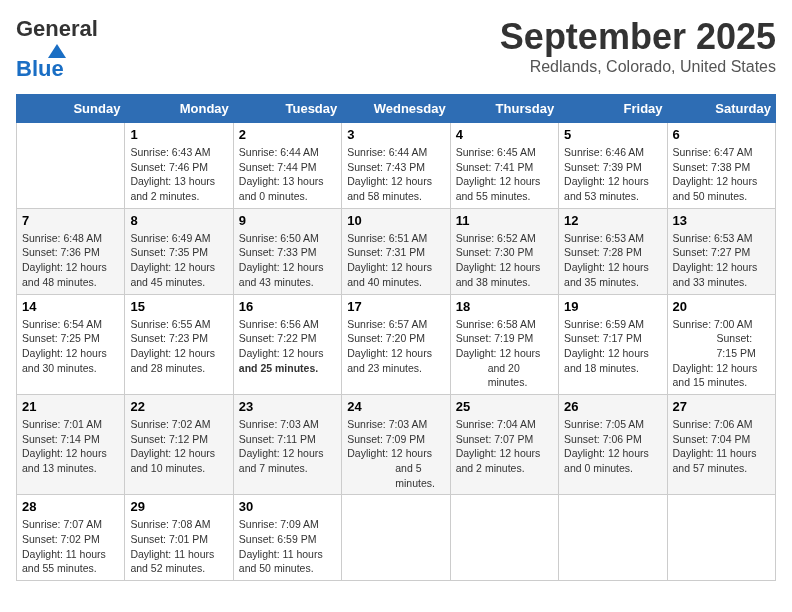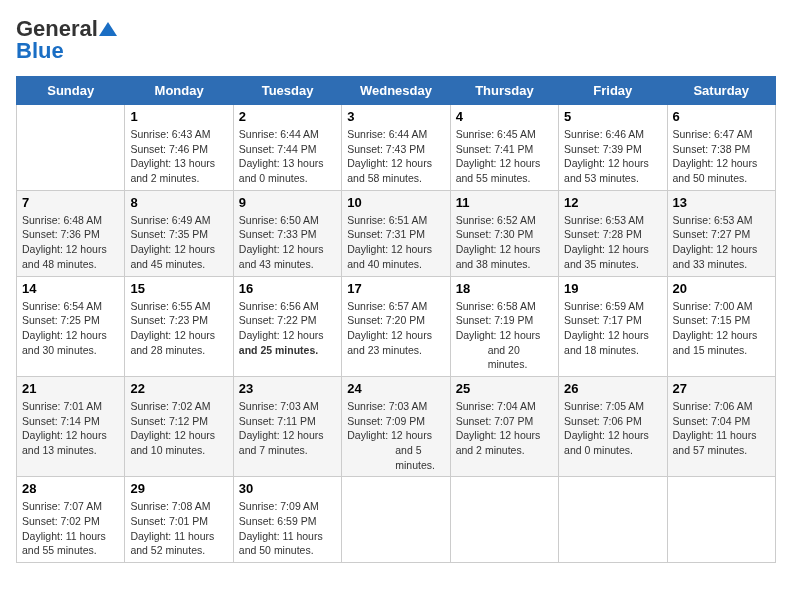--- a/index.html
+++ b/index.html
@@ -35,21 +35,21 @@
     }
     table {
       width: 100%;
       border-collapse: collapse;
       font-size: 11px;
     }
     thead tr th {
       background-color: #2e6db4;
       color: #fff;
       padding: 6px 4px;
-      text-align: center;
+      text-align: right;
       font-size: 13px;
       border: 1px solid #2e6db4;
     }
     tbody tr td {
       border: 1px solid #ccc;
       vertical-align: top;
       padding: 4px 5px;
       min-height: 70px;
       width: calc(100% / 7);
     }
@@ -72,27 +72,31 @@
     }
     td.empty {
       background-color: #fff;
     }
   </style>
 </head>
 <body>
 
 <div class="header-area">
   <div class="logo">
-    <div style="display:flex;align-items:center;">
+    <div style="display:flex;align-items:center;flex-direction:column;">
       <span style="font-size:22px;font-weight:bold;color:#333;">General</span>
       <svg width="18" height="18" viewBox="0 0 18 18" style="margin:0 1px;">
         <polygon points="9,2 18,16 0,16" fill="#1a6ec4"></polygon>
       </svg>
     </div>
     <span style="font-size:22px;font-weight:bold;color:#1a6ec4;margin-top:-4px;">Blue</span>
+  </div>
+  <div class="title-area">
+    <div class="month-title">September 2025</div>
+    <div class="location-subtitle">Redlands, Colorado, United States</div>
   </div>
 </div>
 
 <table>
   <thead>
     <tr>
     <th>Sunday</th>
         <th>Monday</th>
         <th>Tuesday</th>
         <th>Wednesday</th>
@@ -276,21 +280,21 @@
             <span style="display: block;">Sunrise: 6:59 AM</span>
             <span style="display: block;">Sunset: 7:17 PM</span>
             <span style="display: block;">Daylight: 12 hours</span>
             <span style="display: block;">and 18 minutes.</span>
           </div>
         </td>
         <td>
           <span class="day-num">20</span>
           <div class="day-info">
             <span style="display: block;">Sunrise: 7:00 AM</span>
-            <span style="display: block;">Sunset: 7:15 PM</span>
+            <span style="display: block; margin-left: 44px;">Sunset: 7:15 PM</span>
             <span style="display: block;">Daylight: 12 hours</span>
             <span style="display: block;">and 15 minutes.</span>
           </div>
         </td>
       </tr>
       <tr>
         <td>
           <span class="day-num">21</span>
           <div class="day-info">
             <span style="display: block;">Sunrise: 7:01 AM</span>

